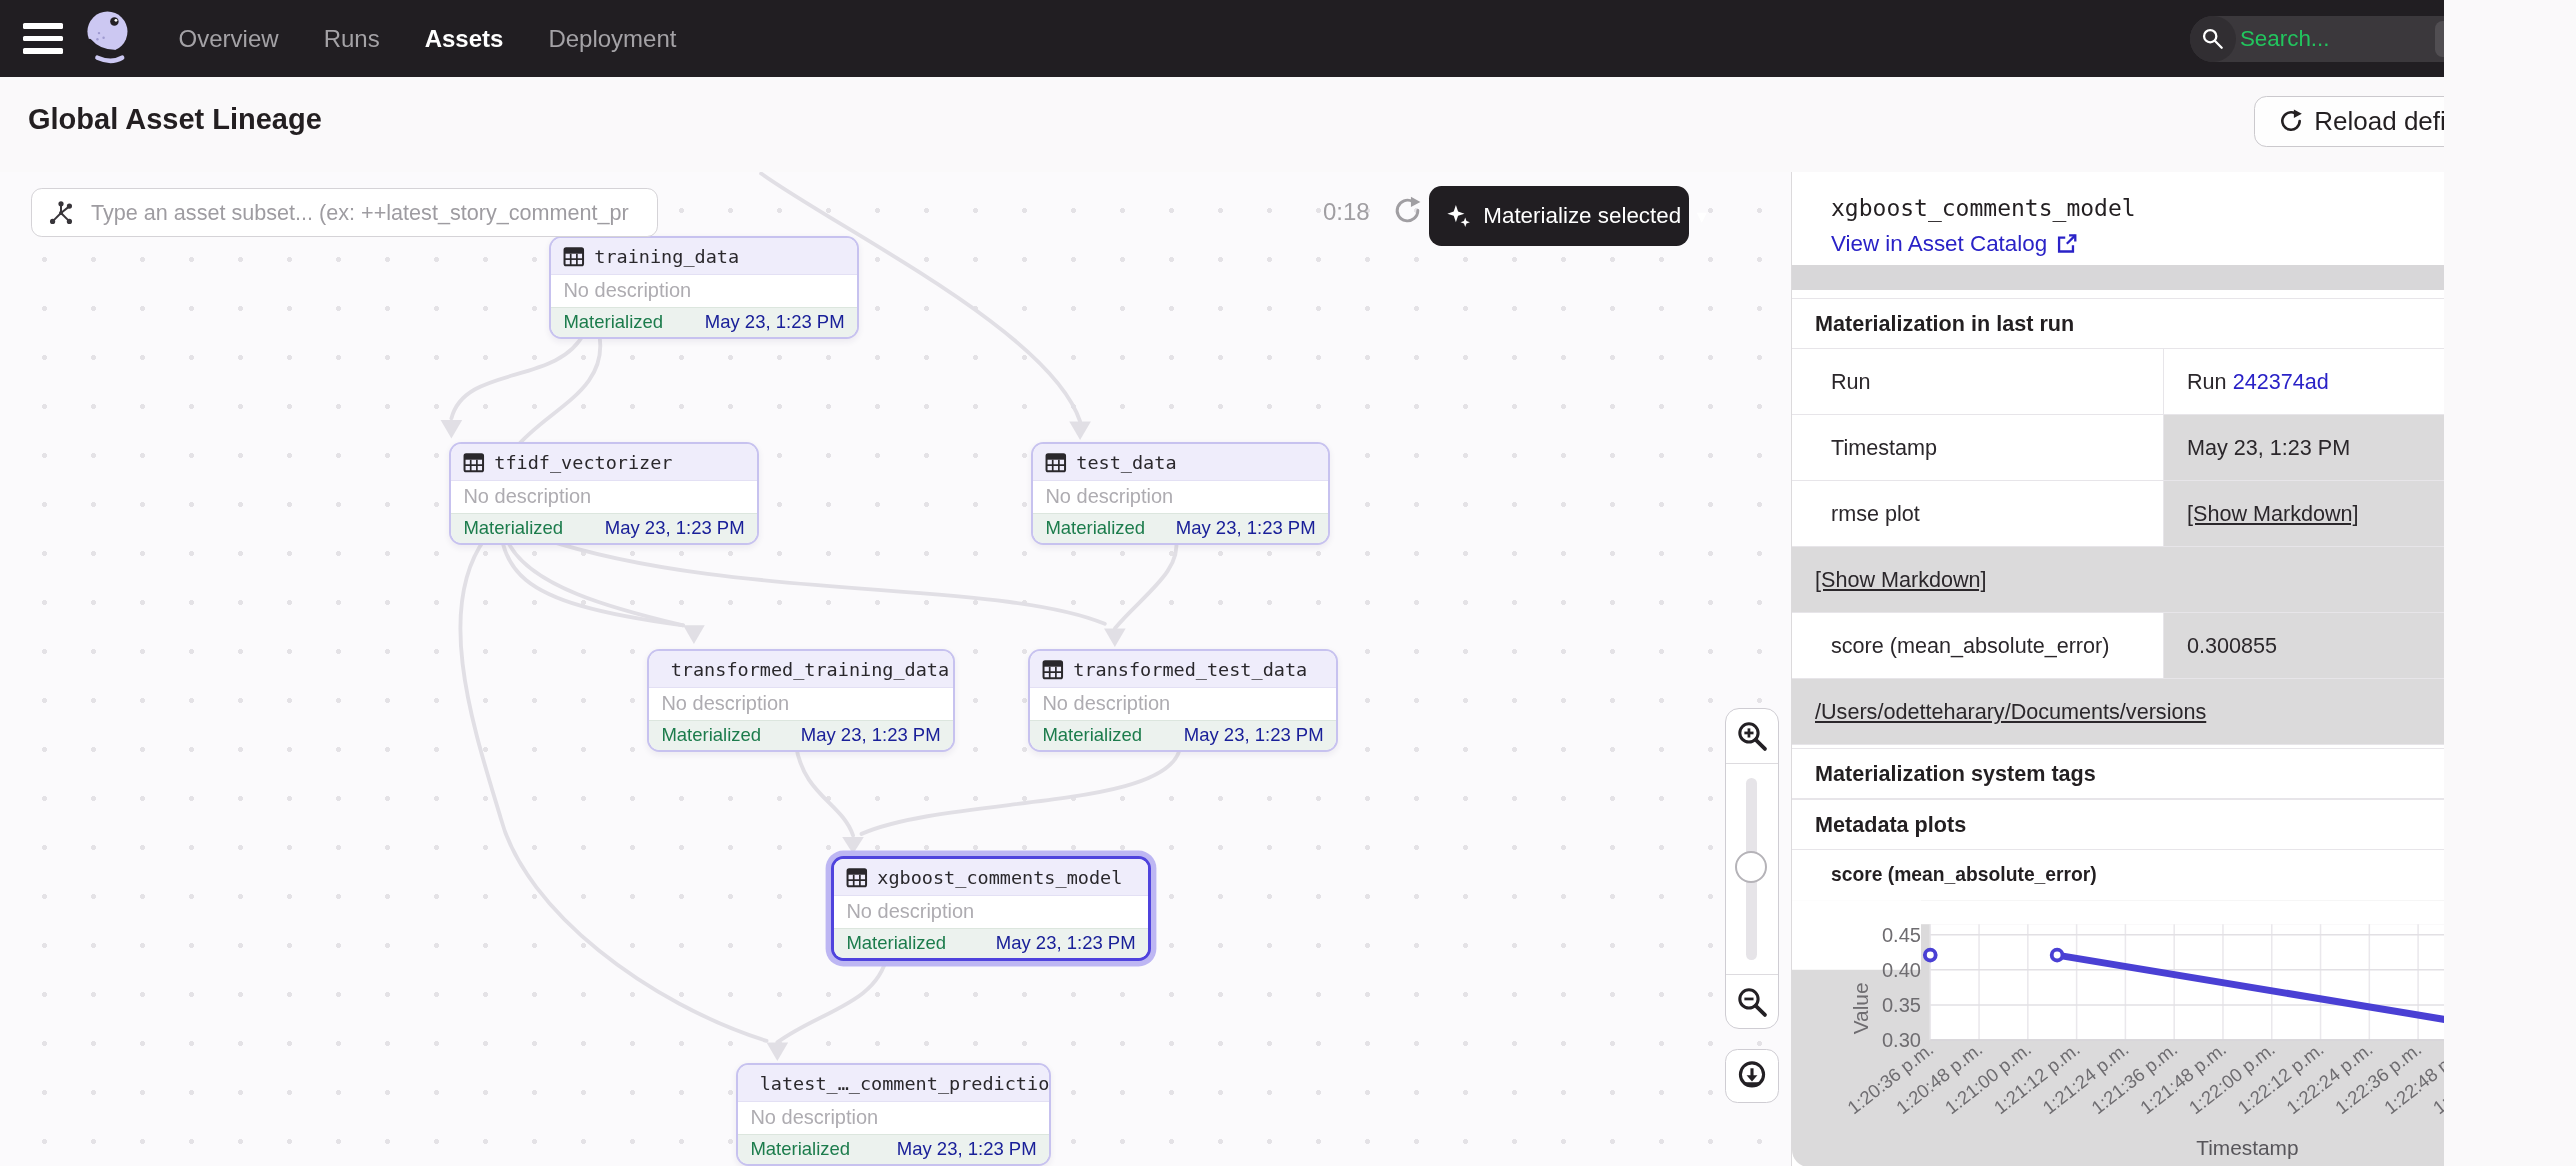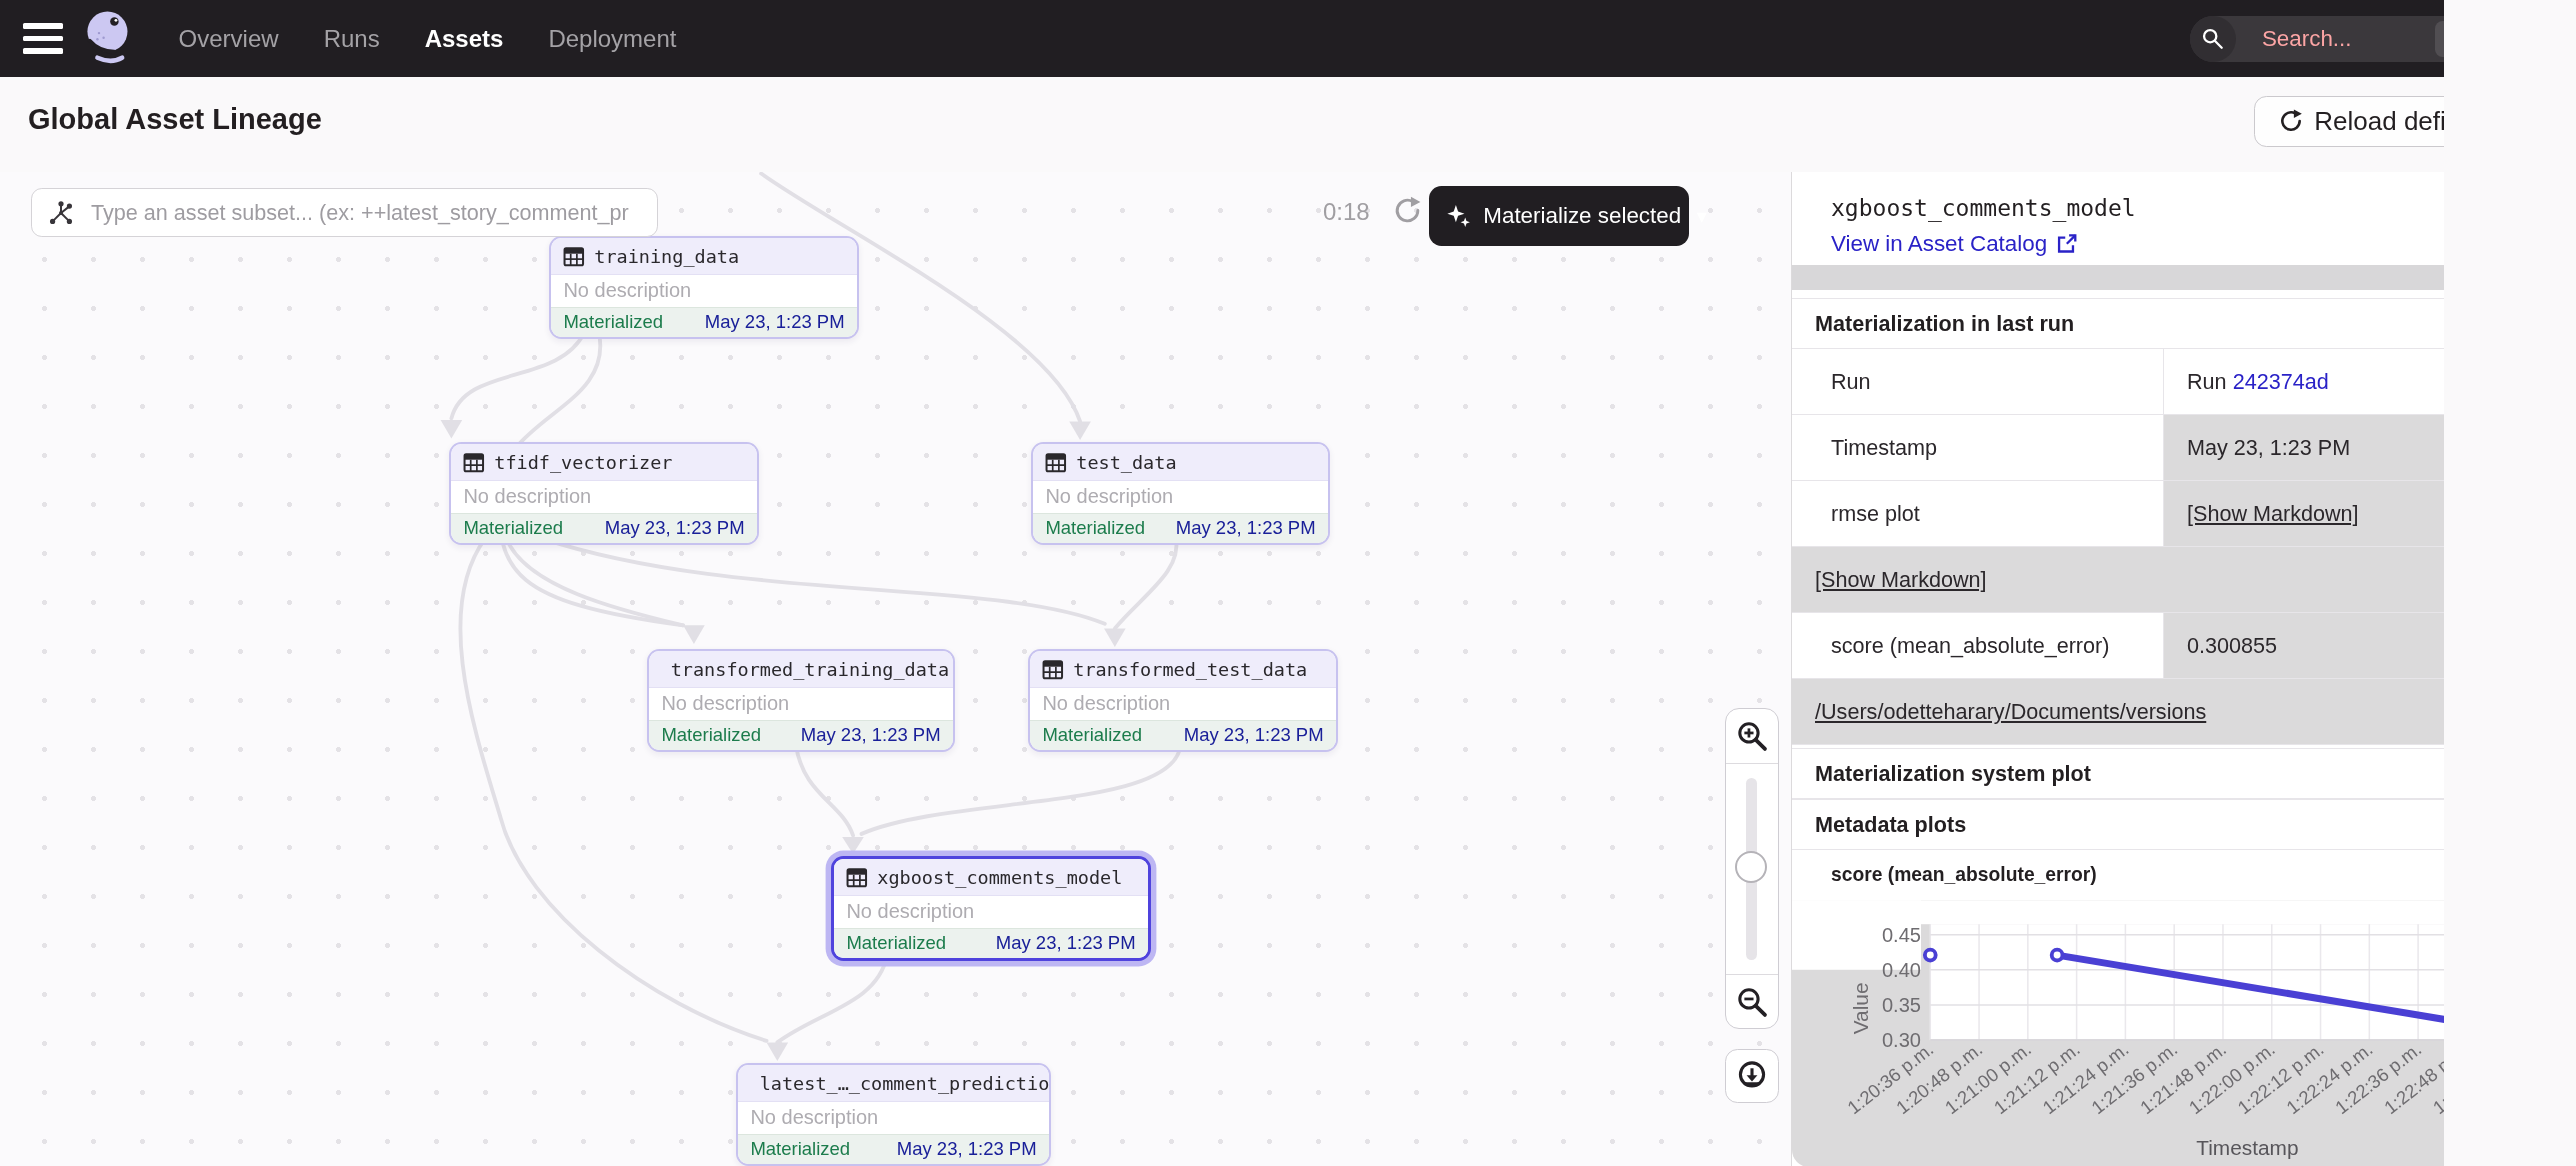--- a/index.html
+++ b/index.html
@@ -9,21 +9,21 @@
   #topnav{position:absolute;left:0;top:0;width:2576px;height:77px;background:#211E22;display:flex;align-items:center;}
   #hamburger{margin-left:23px;width:40px;cursor:pointer;}
   #hamburger div{height:5.4px;background:#FFFFFF;border-radius:1.5px;margin:7px 0;width:40px;}
   #logo{margin-left:21.6px;width:48px;height:57px;}
   .navlinks{display:flex;align-items:center;margin-left:46px;gap:45px;}
   .navlink{font-size:24px;color:#A4A2A6;cursor:pointer;}
   .navlink.active{color:#FFFFFF;font-weight:700;}
   #nav-right{position:absolute;right:20px;top:0;height:77px;display:flex;align-items:center;gap:34px;}
   #searchbox{width:289px;height:46px;background:#3B383C;border-radius:23px;display:flex;align-items:center;position:relative;}
   #search-icon-wrap{width:46px;height:46px;border-radius:23px;background:#312E32;display:flex;align-items:center;justify-content:center;}
-  #search-ph{margin-left:26px;font-size:22.4px;color:#fca5a5;flex:1;}
+  #search-ph{margin-left:4px;font-size:22.4px;color:#22c55e;flex:1;}
   #slash-badge{width:36px;height:36px;margin-right:7.7px;background:#514E52;border-radius:7.7px;color:#D6D4D7;font-size:21.6px;display:flex;align-items:center;justify-content:center;}
   #gear{font-family:"DejaVu Sans",sans-serif;font-size:36px;color:#E2E0E2;line-height:1;cursor:pointer;margin-right:10.8px;}
 
   
   #pageheader{position:absolute;left:0;top:77px;width:2576px;height:95px;background:#FAF9FA;border-bottom:1.5px solid #E1DFE3;}
   #page-title{position:absolute;left:28px;top:26px;font-size:29px;font-weight:700;color:#231F21;}
   #reload-btn{position:absolute;right:31px;top:18.5px;height:49px;padding:0 23px;background:#FEFEFE;border:1.5px solid #CBC9CD;border-radius:12.4px;display:flex;align-items:center;gap:10.8px;font-size:26px;color:#231F21;cursor:pointer;}
 
   
   #graph{position:absolute;left:0;top:172px;width:1791px;height:994px;background:#FBFAFC;
@@ -388,21 +388,21 @@
         <div class="mrow">
         <div class="mrow-label">score (mean_absolute_error)</div>
         <div class="mrow-value gray">0.300855</div>
       </div>
         <div class="mrow">
         <div class="mrow-value gray linkval">/Users/odetteharary/Documents/versions</div>
       </div>
       </div>
 
     <div class="section" id="sec-systags">
-      <span class="section-label">Materialization system plot</span>
+      <span class="section-label">Materialization system tags</span>
       <span class="section-chevron">▶</span>
     </div>
     <div class="section" id="sec-metaplots">
       <span class="section-label">Metadata plots</span>
       <span class="section-chevron">▼</span>
     </div>
 
     <div id="plotlabel-row">
       <span id="plot-label">score (mean_absolute_error)</span>
     </div>

